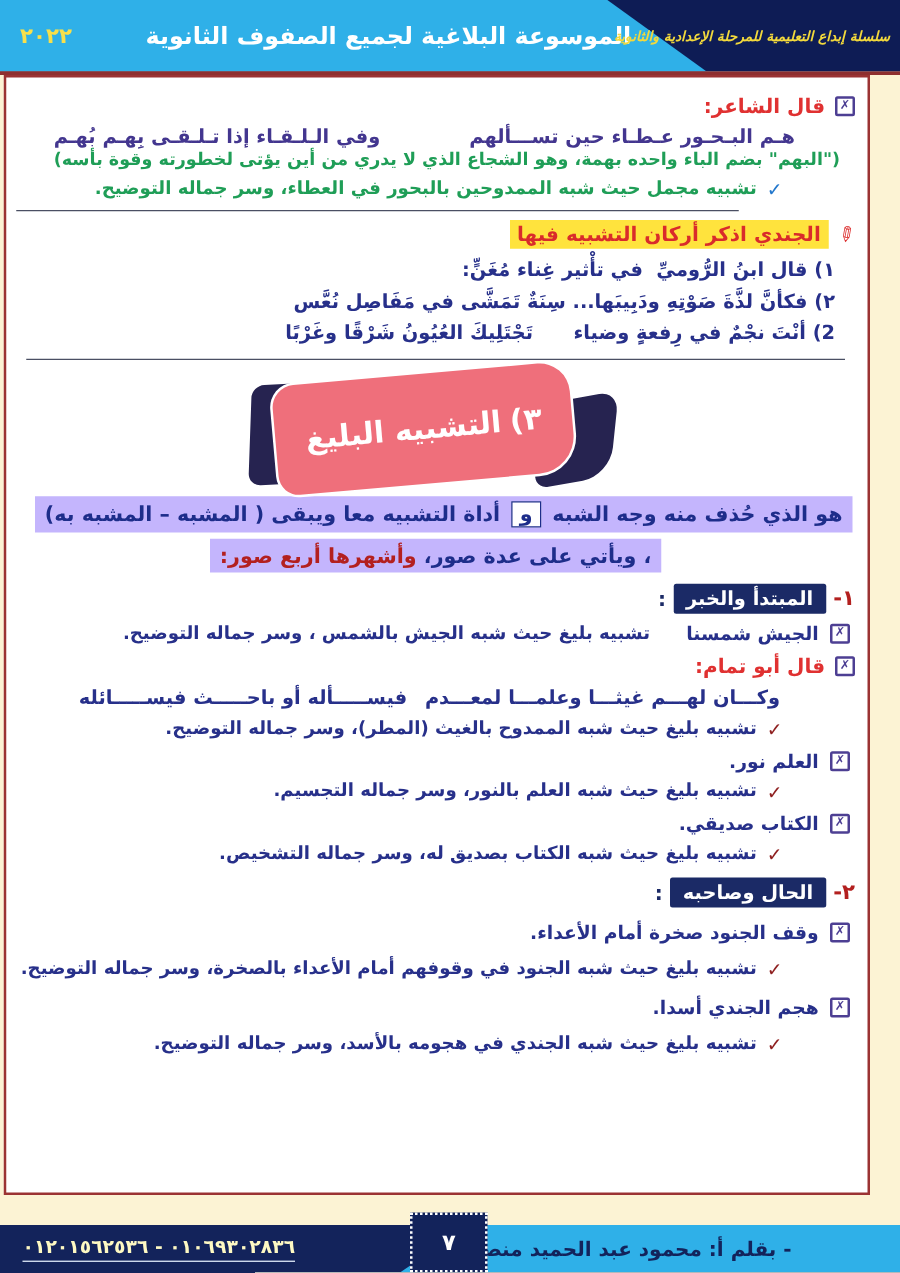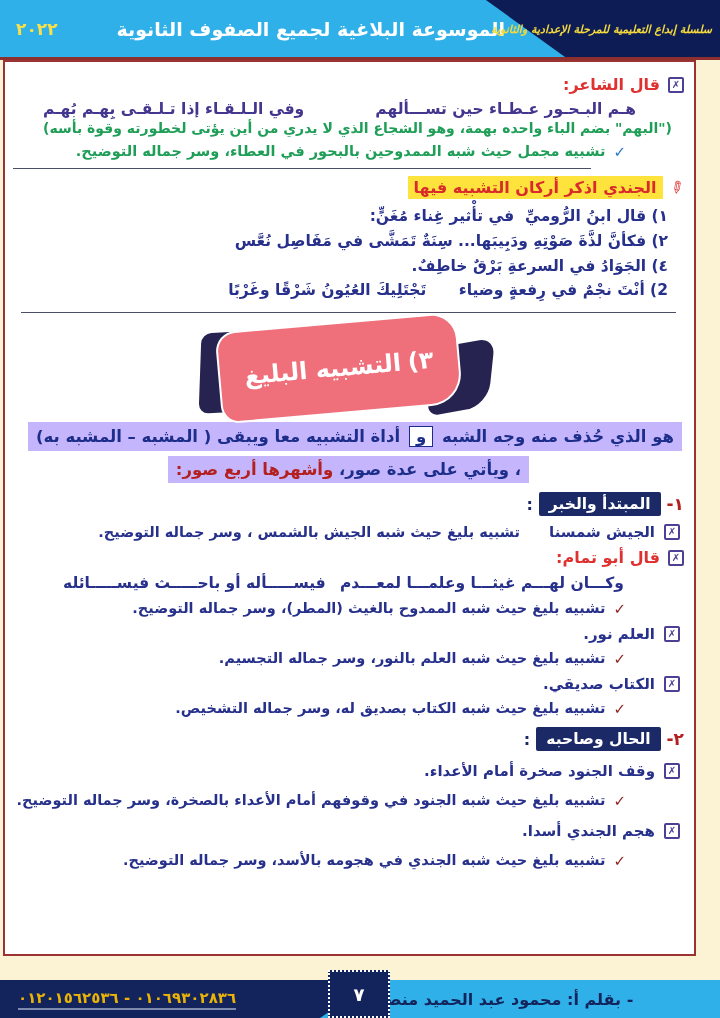--- a/index.html
+++ b/index.html
@@ -84,21 +84,21 @@
     color: #27308a; font-weight: bold; font-size: 15.5px; }
   .sec2 .ex-row { margin: 11px 0; }
   .sec2 .analysis { margin: 12px 0; }
   
   .footer { position: absolute; left: 0; bottom: 0; width: 100%; height: 38px; background: #13235b; }
   .footer-blue { position: absolute; right: 0; top: 0; width: 400px; height: 100%; background: #2fb0e8;
     clip-path: polygon(14% 0, 100% 0, 100% 100%, 0 100%);
     display: flex; align-items: center; justify-content: center; padding-right: 40px; }
   .author { color: #13235b; font-weight: bold; font-size: 16px; white-space: nowrap; }
   .phones { position: absolute; left: 18px; top: 50%; transform: translateY(-50%);
-    color: #eab308; font-weight: bold; font-size: 15px; letter-spacing: 1px;
+    color: #fef9c3; font-weight: bold; font-size: 15px; letter-spacing: 1px;
     border-bottom: 1.6px solid #e8f2ff; padding-bottom: 2px; white-space: nowrap; }
   .page-box { position: absolute; left: 328px; top: -10px; width: 62px; height: 48px;
     background: #13235b; border: 2px dotted #ffffff; display: flex; align-items: center; justify-content: center;
     color: #fff; font-weight: bold; font-size: 18px; z-index: 3; }
 </style>
 </head>
 <body>
 
 <div class="page">
 
@@ -128,21 +128,20 @@
     </div>
 
     <hr class="divider d1">
 
     <div class="row">
       <span class="pen-icon">✎</span>
       <span class="hl-yellow">الجندي اذكر أركان التشبيه فيها</span>
     </div>
     <div class="example-item">١) قال ابنُ الرُّوميِّ  في تأْثير غِناء مُغَنٍّ:</div>
     <div class="example-item">٢) فكأنَّ لذَّةَ صَوْتِهِ ودَبِيبَها... سِنَةٌ تَمَشَّى في مَفَاصِل نُعَّس</div>
-    <div class="example-item">٤) الجَوَادُ في السرعةِ بَرْقٌ خاطِفٌ.</div>
     <div class="example-item">2) أنْتَ نجْمٌ في رِفعةٍ وضياء      تَجْتَلِيكَ العُيُونُ شَرْقًا وغَرْبًا</div>
 
     <hr class="divider d2">
 
     <div class="banner-wrap">
       <div class="banner-navy-left"></div>
       <div class="banner-navy-right"></div>
       <div class="banner-pink"></div>
       <div class="banner-text">
         <span>٣)</span>

